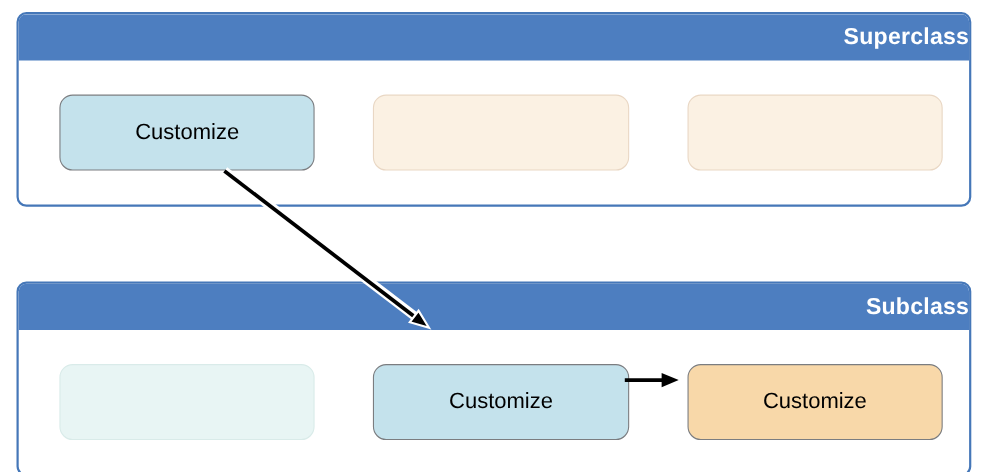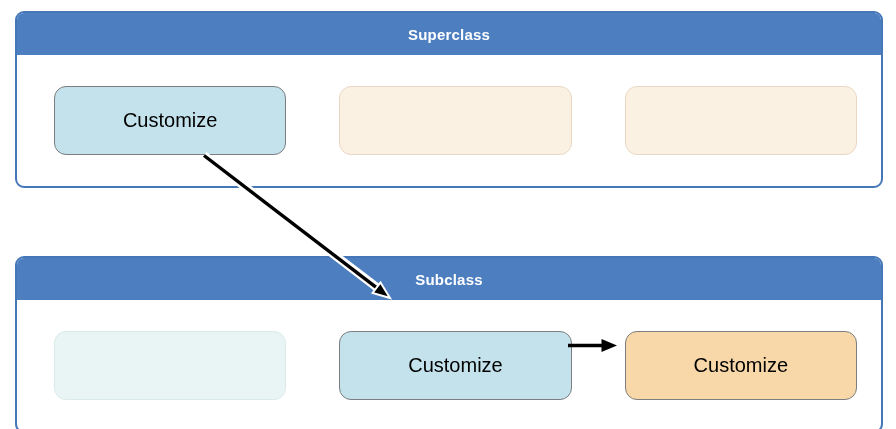--- a/index.html
+++ b/index.html
@@ -26,24 +26,24 @@
     background: #ffffff;
     overflow: hidden;
   }
   .ctr-super { top: 11px; }
   .ctr-sub   { top: 256px; }
   .hdr {
     height: 42px;
     background: #4d7ec0;
     display: flex;
     align-items: center;
-    justify-content: center;
+    justify-content: flex-end;
     color: #ffffff;
     font-weight: bold;
-    font-size: 15px;
+    font-size: 21px;
     letter-spacing: 0.2px;
   }
   .row {
     height: 131px;
     display: grid;
     grid-template-columns: 1fr 1fr 1fr;
     gap: 53px;
     padding: 0 24px 0 25px;
     align-items: center;
     margin-left: 12px;

